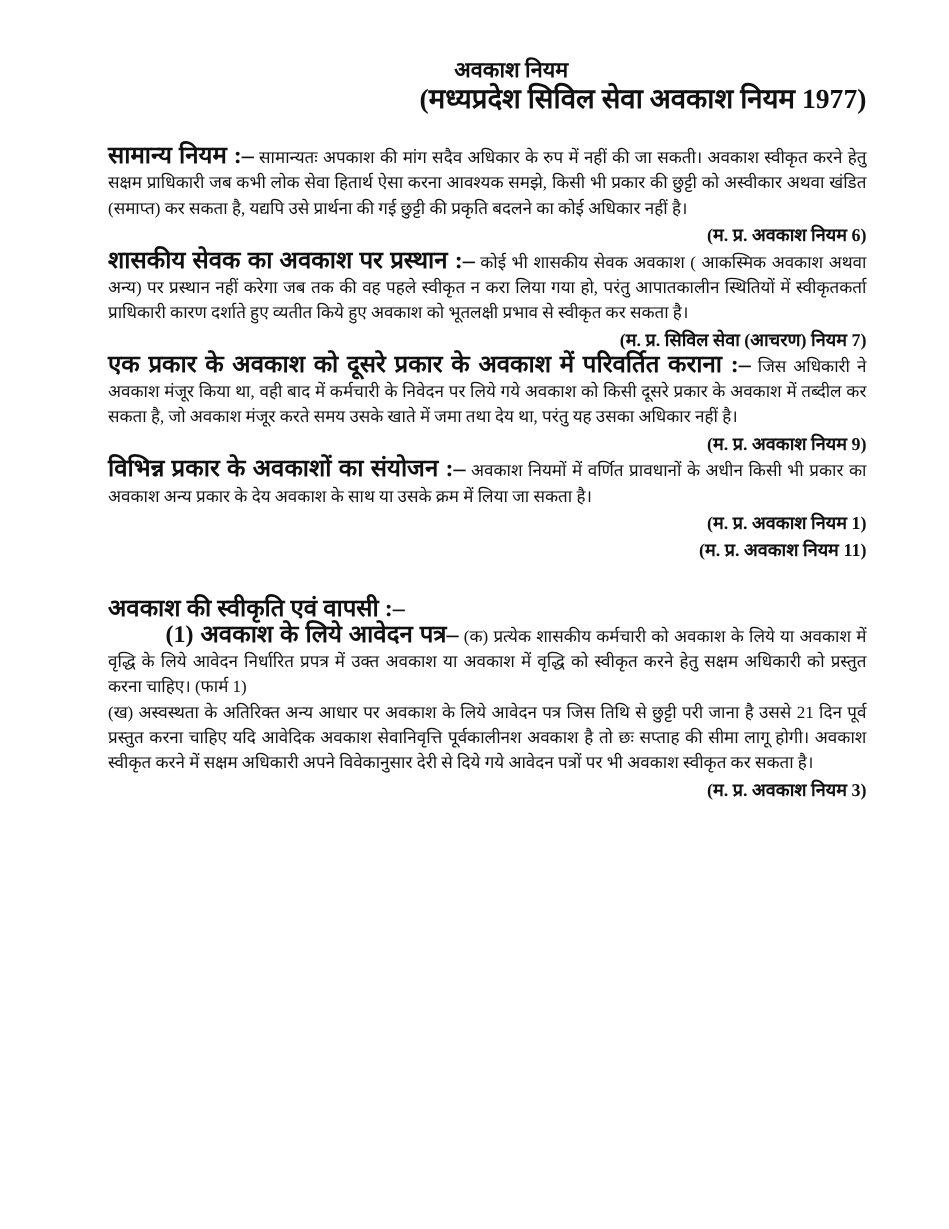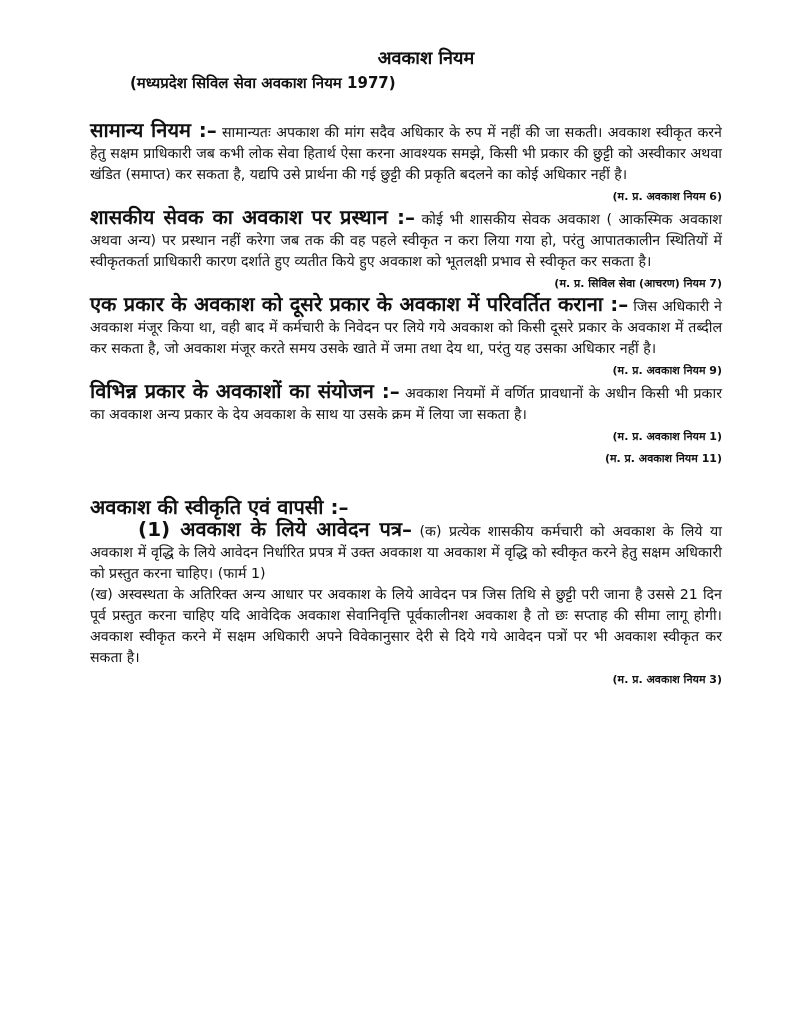--- a/index.html
+++ b/index.html
@@ -1,34 +1,34 @@
 <!DOCTYPE html>
 <html><head>
 <meta charset="utf-8">
 <style>
   html, body { margin: 0; padding: 0; background: #ffffff; }
   body {
     width: 791px; height: 1024px; overflow: hidden;
     font-family: "DejaVu Sans", "Liberation Sans", sans-serif;
     color: #111;
   }
-  .page { position: relative; width: 791px; height: 812px; }
+  .page { position: relative; width: 791px; height: 812px; font-family: Liberation Serif, serif; }
   .content { position: absolute; left: 90px; top: 46px; width: 632px; }
   .title {
     text-align: center; font-weight: bold; font-size: 18px; line-height: 24px;
     margin-left: 40px;
   }
   .subtitle {
-    text-align: left; font-weight: bold; font-size: 15px; line-height: 26px;
+    text-align: right; font-weight: bold; font-size: 23px; line-height: 26px;
     margin-left: 40px; margin-bottom: 24px;
   }
   p { margin: 0; font-size: 14.2px; line-height: 21px; text-align: justify; }
   .head { font-weight: bold; font-size: 20px; }
   .ref {
-    text-align: right; font-weight: bold; font-size: 11px; line-height: 20px;
+    text-align: right; font-weight: bold; font-size: 15px; line-height: 20px;
     margin: 2px 0 0 0;
   }
   .section-title { font-weight: bold; font-size: 20px; line-height: 24px; margin-top: 26px; }
   .indent { text-indent: 48px; }
   .sub-head { font-weight: bold; }
 </style>
 </head>
 <body>
 
 <div class="page">

